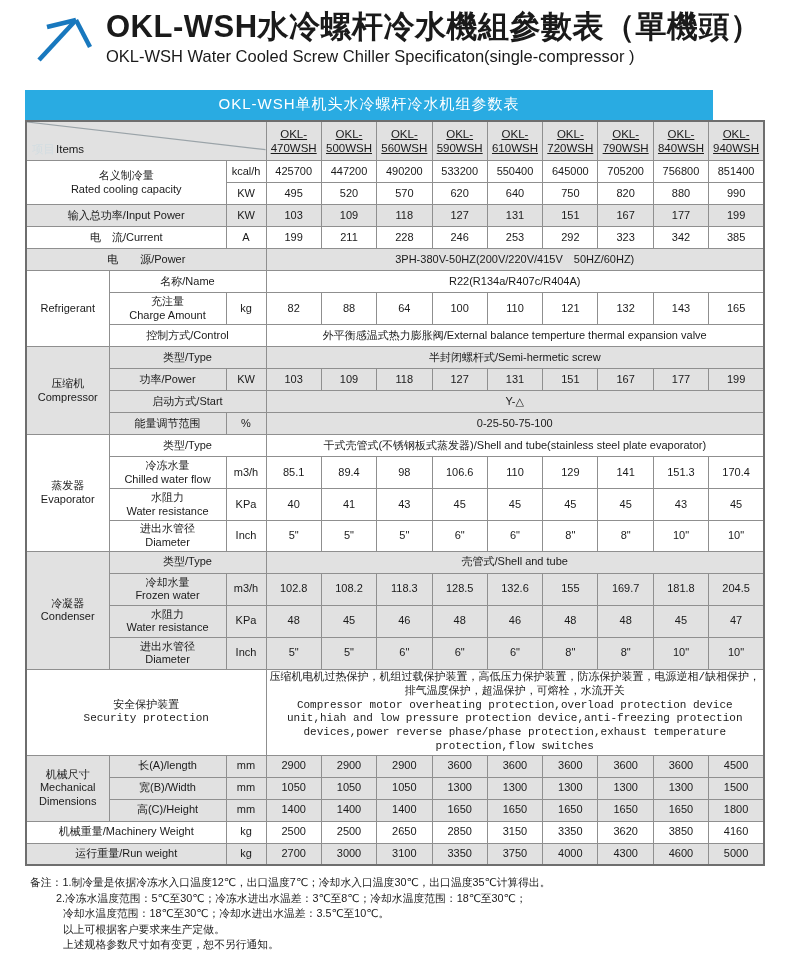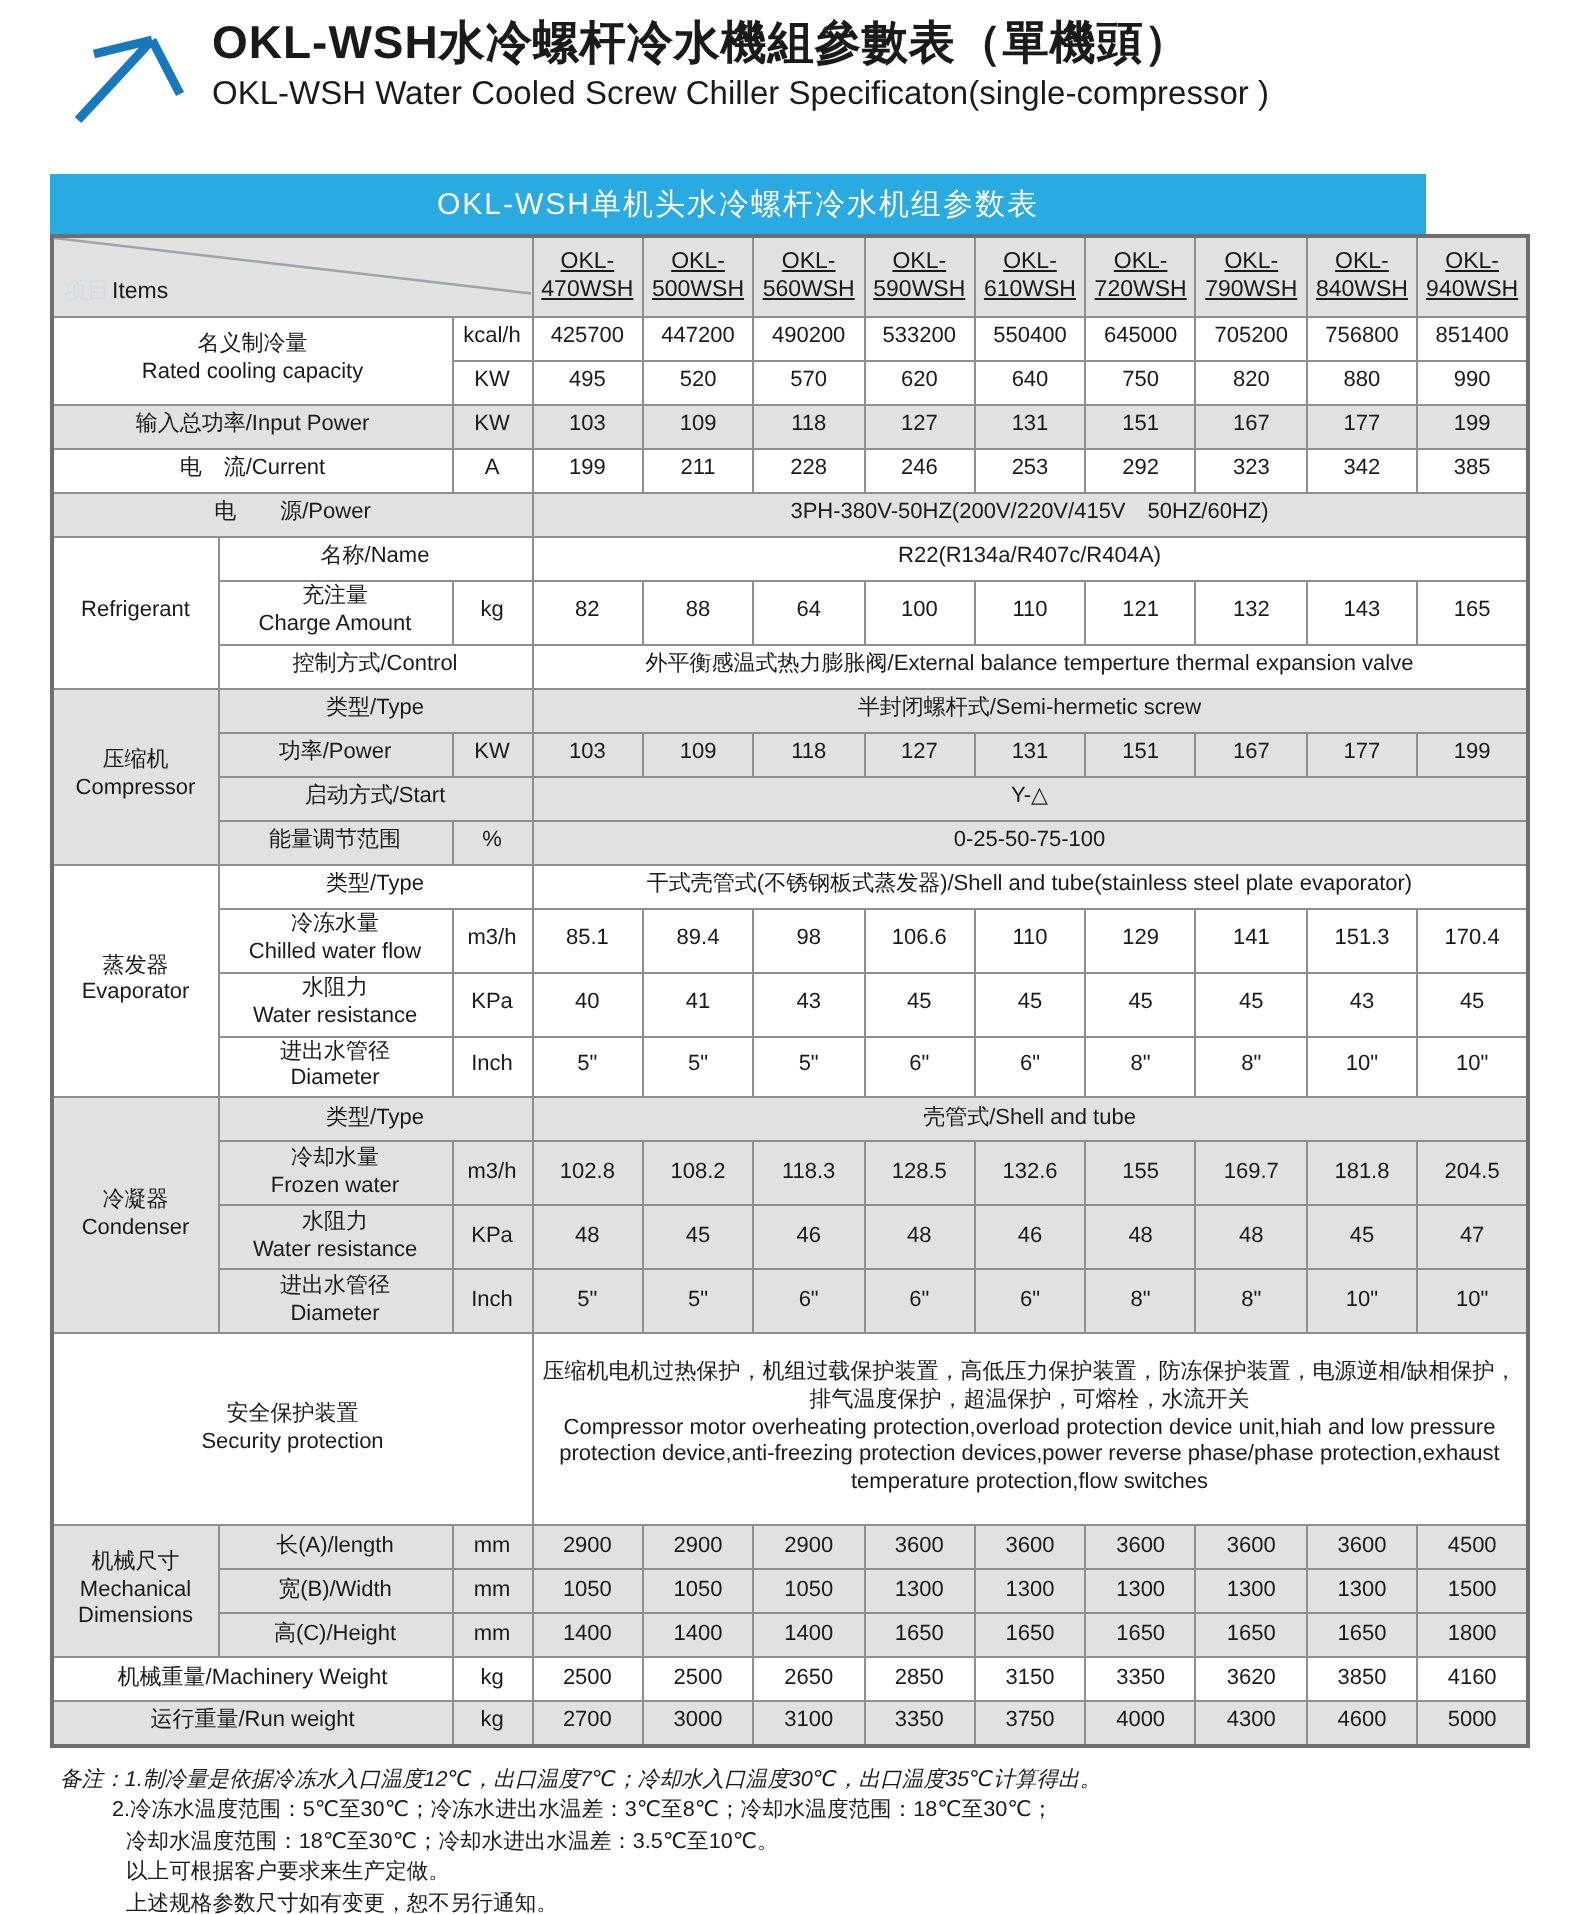--- a/index.html
+++ b/index.html
@@ -11,21 +11,21 @@
   *{box-sizing:border-box;}
   body{
     margin:0; background:#ffffff; width:790px;
     font-family:"Liberation Sans","DejaVu Sans",sans-serif;
     color:#1a1a1a;
   }
   
   .page-head{display:flex; align-items:flex-start; padding:8px 0 0 32px;}
   .arrow-box{width:66px; height:54px; flex:0 0 66px; margin-top:2px;}
   .titles{margin-left:8px;}
-  .title-zh{font-size:23px; font-weight:bold; letter-spacing:0.5px; line-height:1.2; white-space:nowrap;}
+  .title-zh{font-size:31px; font-weight:bold; letter-spacing:0.5px; line-height:1.2; white-space:nowrap;}
   .title-en{font-size:16.5px; line-height:1.25; margin-top:1px; white-space:nowrap;}
   
   .band{
     margin:23px 0 0 25px; width:688px; height:30px;
     background:var(--accent); color:#ffffff;
     display:flex; align-items:center; justify-content:center;
     font-size:15px; letter-spacing:1px;
   }
   
   table.spec{
@@ -34,37 +34,37 @@
   }
   table.spec td{
     border:1px solid var(--border);
     font-size:11px; text-align:center; vertical-align:middle;
     padding:1px 2px; height:22px; line-height:1.25;
     overflow:hidden;
   }
   tr.shade td{background:var(--shade);}
   tr.tall td{height:32px;}
   tr.mtall td{height:30px;}
-  tr.xtall td{height:96px;}
+  tr.xtall td{height:86px;font-family:Liberation Mono, monospace;}
   td.label-cell, td.group-cell{white-space:pre-line;}
   td.value-left{
     text-align:left; white-space:pre-line; font-size:10.6px; line-height:1.35; padding:2px 5px;
   }
   
   tr.header-row td{background:var(--shade); height:40px; font-size:11.5px;}
   td.corner{position:relative; text-align:left;}
   td.corner svg.diag{position:absolute; left:0; top:0; width:100%; height:100%;}
   td.corner svg.diag line{stroke:#9aa3a8; stroke-width:1.2;}
   .corner-items{position:absolute; left:5px; bottom:4px; font-size:11.5px;}
   .corner-items .zh-light{color:#d3dde1; margin-right:1px;}
   .corner-model{position:absolute; right:7px; top:23px; font-size:11.5px;margin-top:19px;}
   .model-cell{font-size:11.5px;text-decoration:underline;}
   
   .notes{margin:9px 0 0 30px; font-size:10.8px; line-height:15.5px;}
-  .notes .ind0{padding-left:0;font-style:italic;}
+  .notes .ind0{padding-left:0;}
   .notes .ind1{padding-left:26px;}
   .notes .ind2{padding-left:33px;}
   .notes .en-label{margin-top:2px;}
 </style>
 </head>
 <body>
 
 <div class="page-head">
   <svg class="arrow-box" viewBox="0 0 66 54">
     <line x1="7" y1="50" x2="44" y2="10" stroke="#1878be" stroke-width="4.5"></line>

